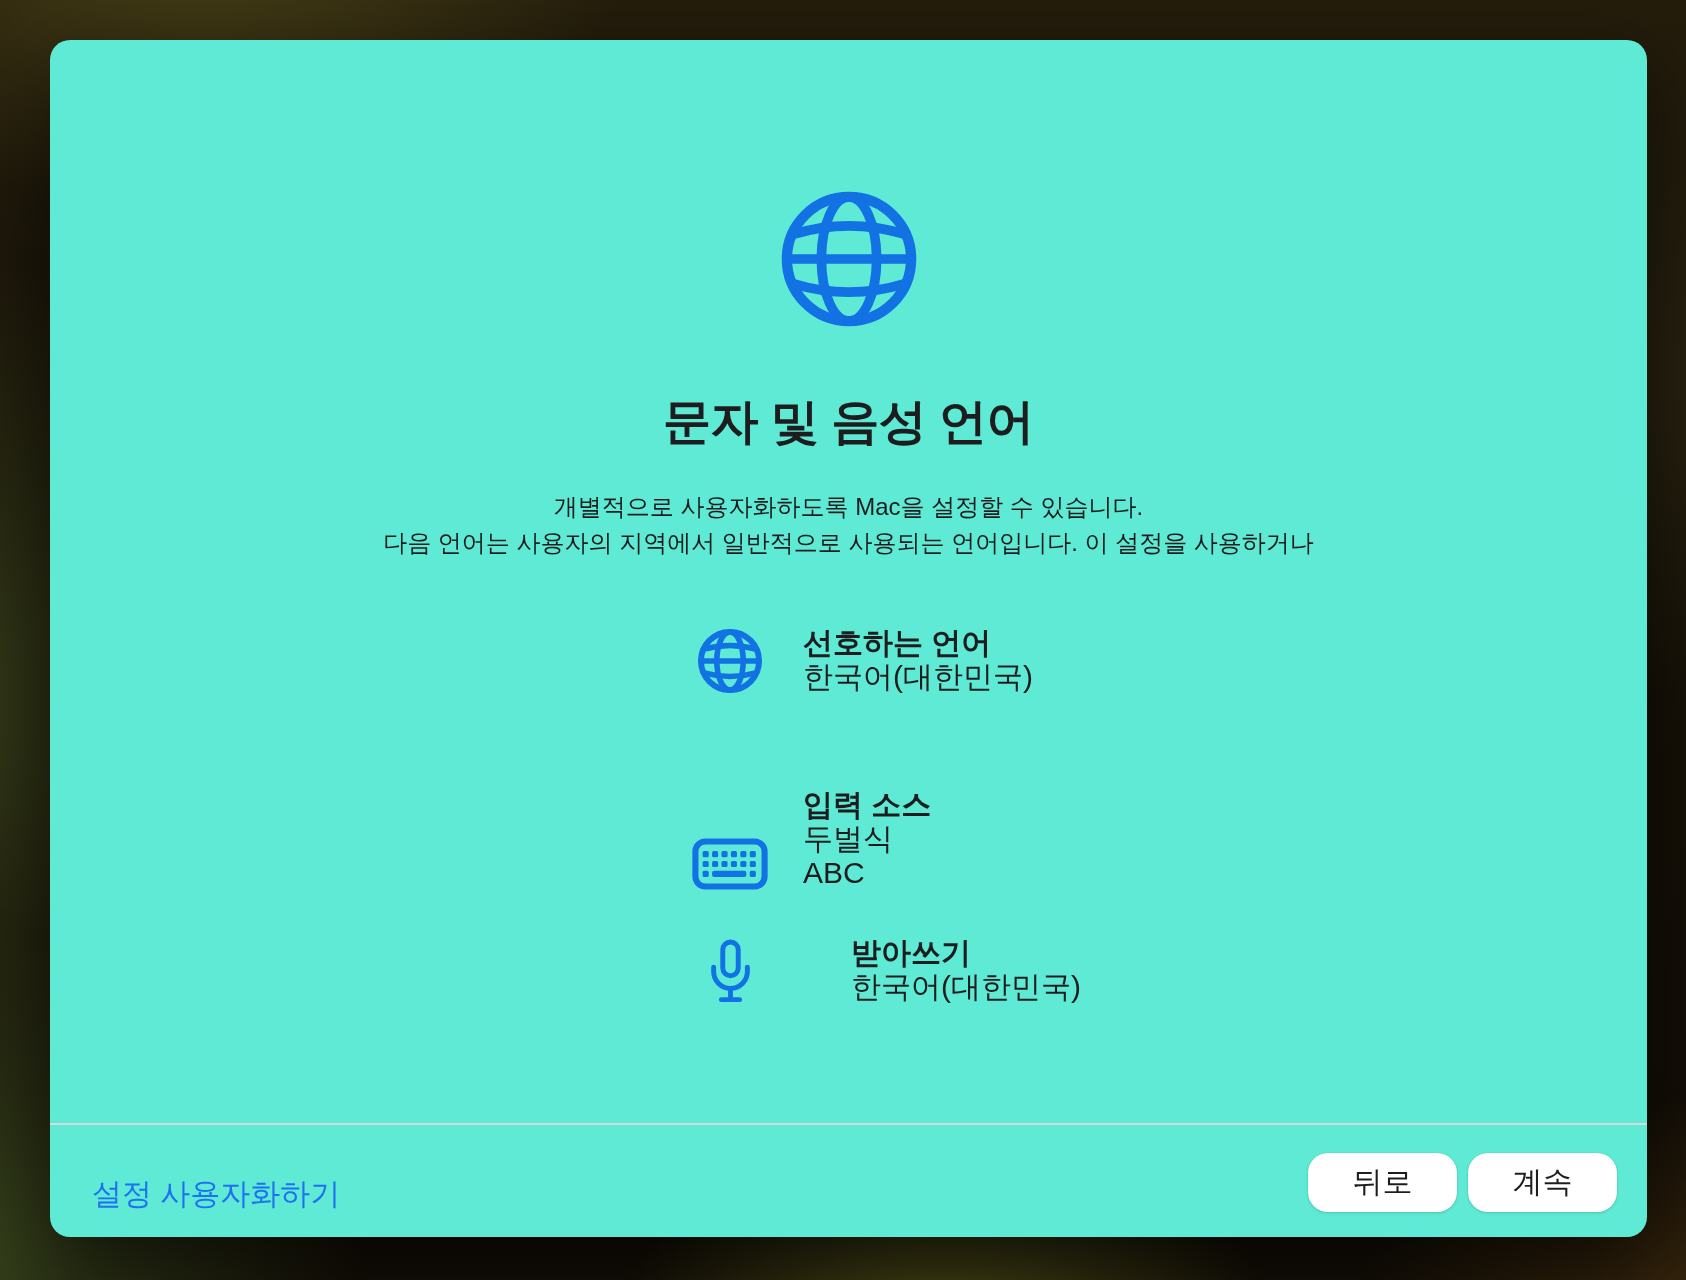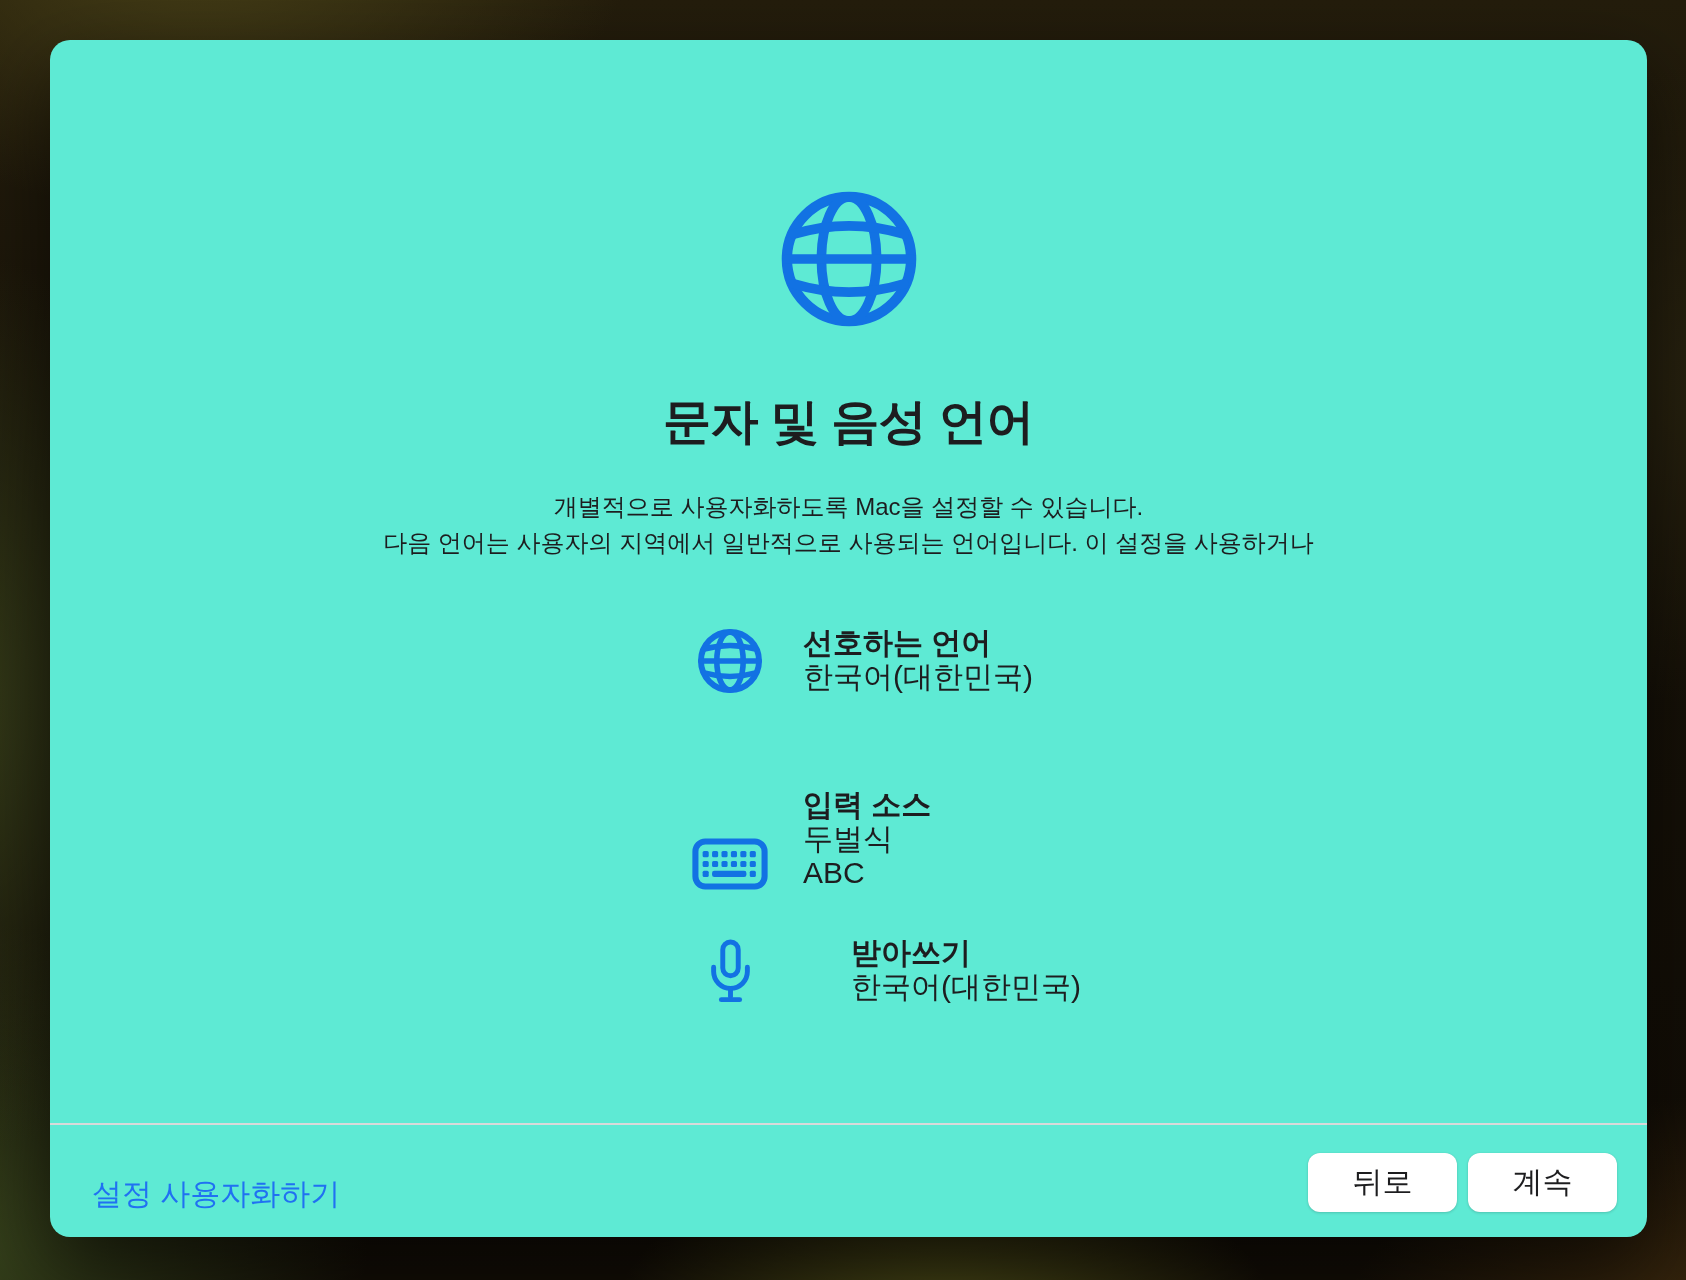--- a/index.html
+++ b/index.html
@@ -66,21 +66,21 @@
   }
   .footer-link {
     position: absolute; left: 42px; top: 1134px;
     font-size: 30px; color: #2071F2; line-height: 40px;
     cursor: pointer; text-decoration: none;
   }
   .btn {
     position: absolute; top: 1113px;
     width: 149px; height: 59px;
     background: #ffffff;
-    border: none; border-radius: 12px;
+    border: none; border-radius: 20px;
     font-family: inherit;
     font-size: 30px; color: #1d1d1f;
     box-shadow: 0 1px 3px rgba(0,0,0,.16), 0 0 1px rgba(0,0,0,.1);
     cursor: pointer;
   }
   .btn-back { left: 1258px; }
   .btn-continue { left: 1418px; }
   svg .stroke { fill: none; stroke: #1272E3; stroke-linecap: round; }
   svg .fill { fill: #1272E3; stroke: none; }
 </style>

